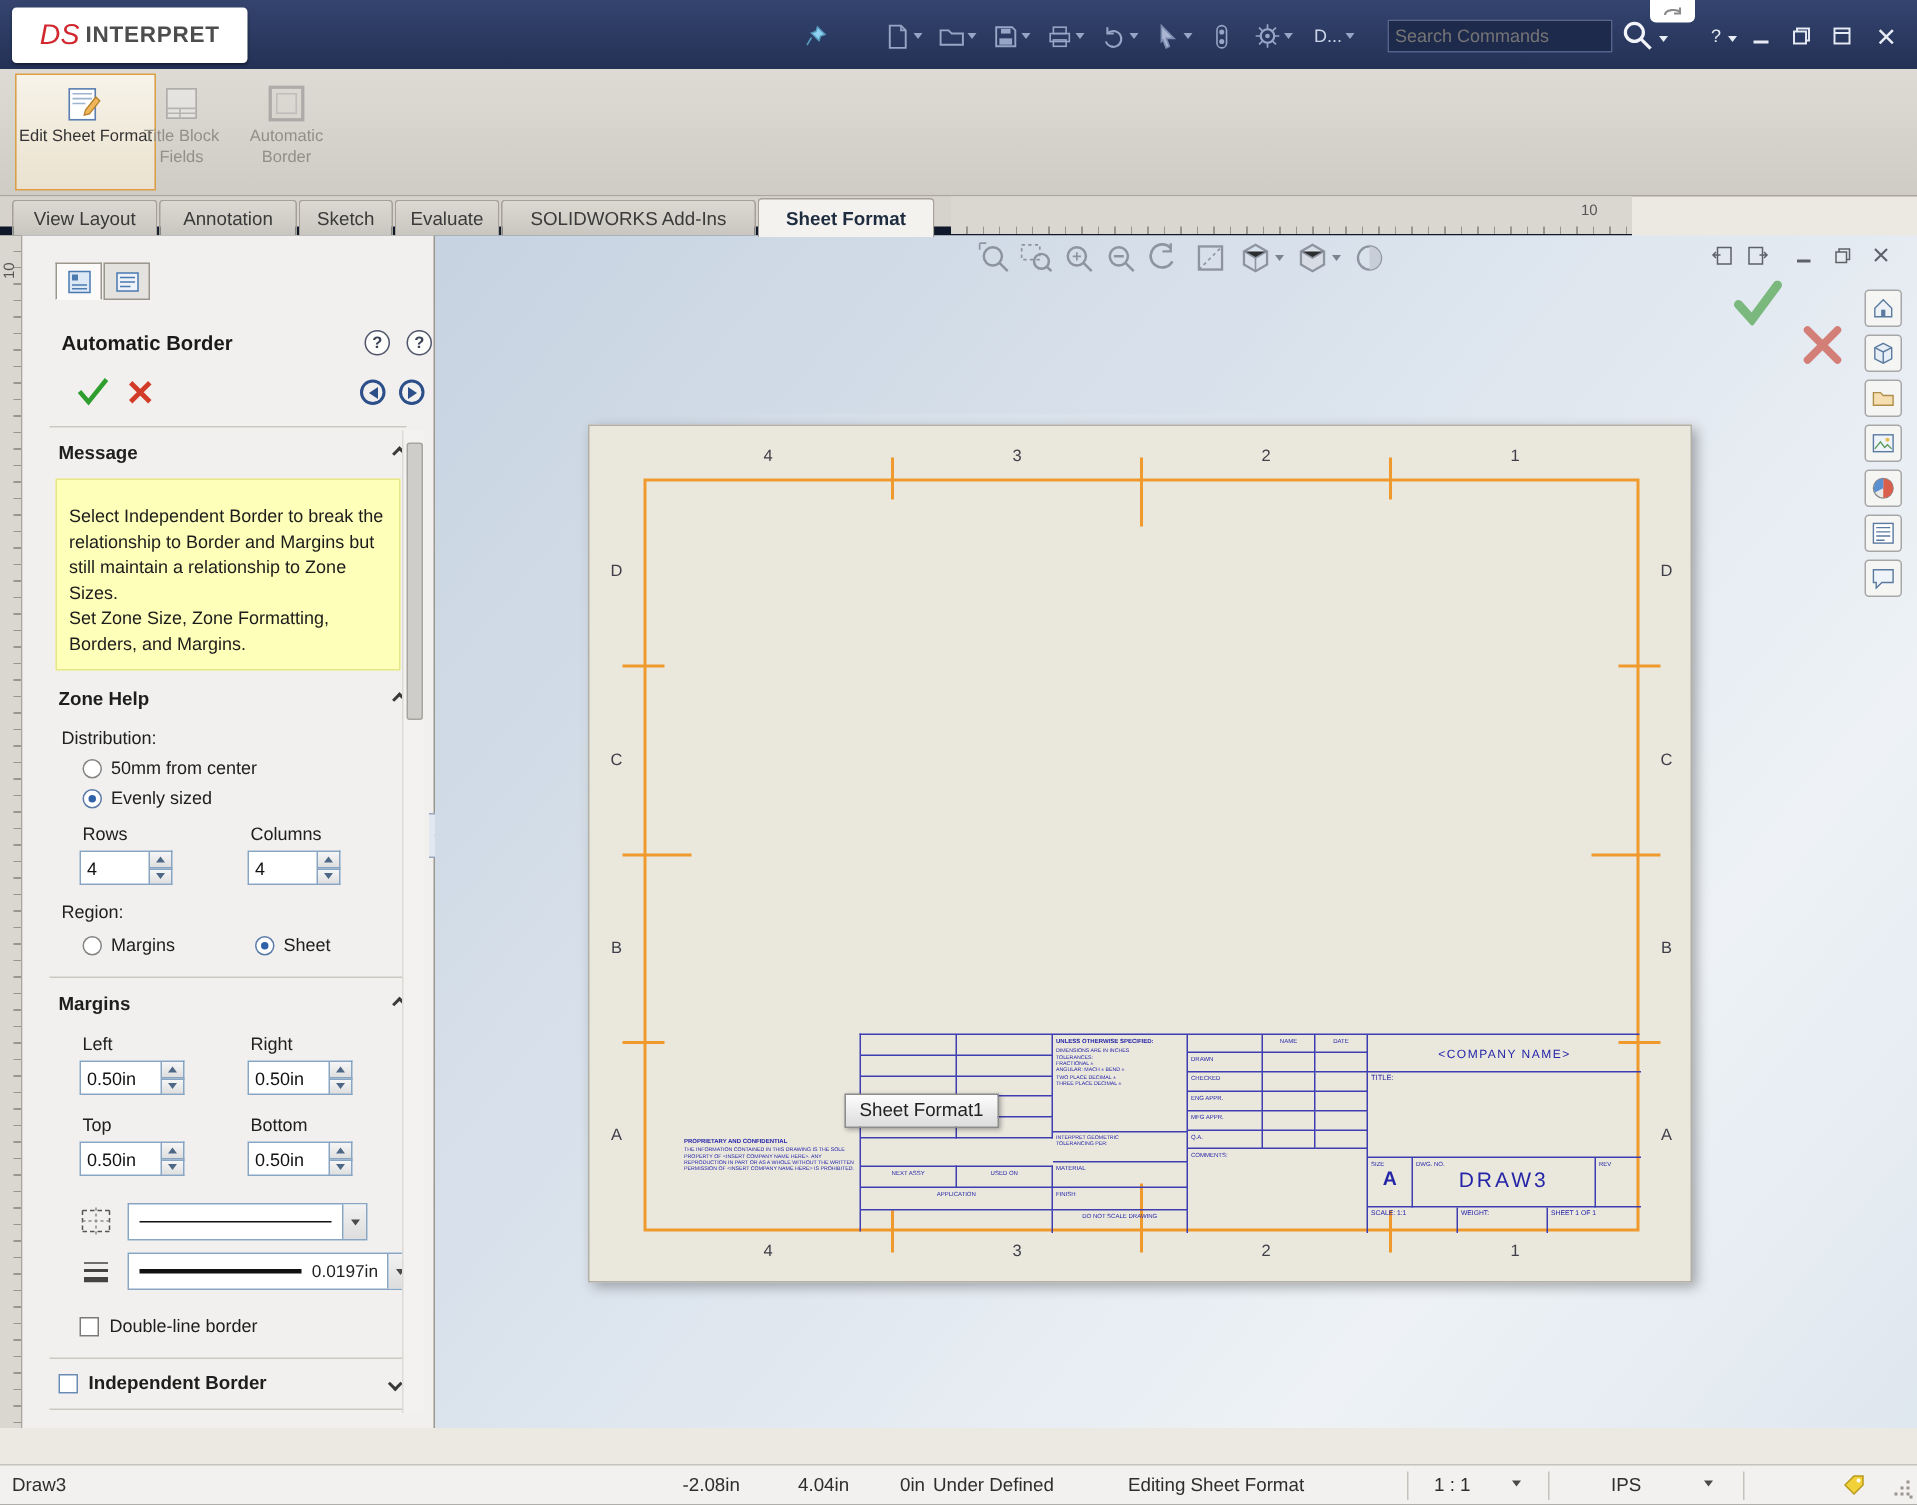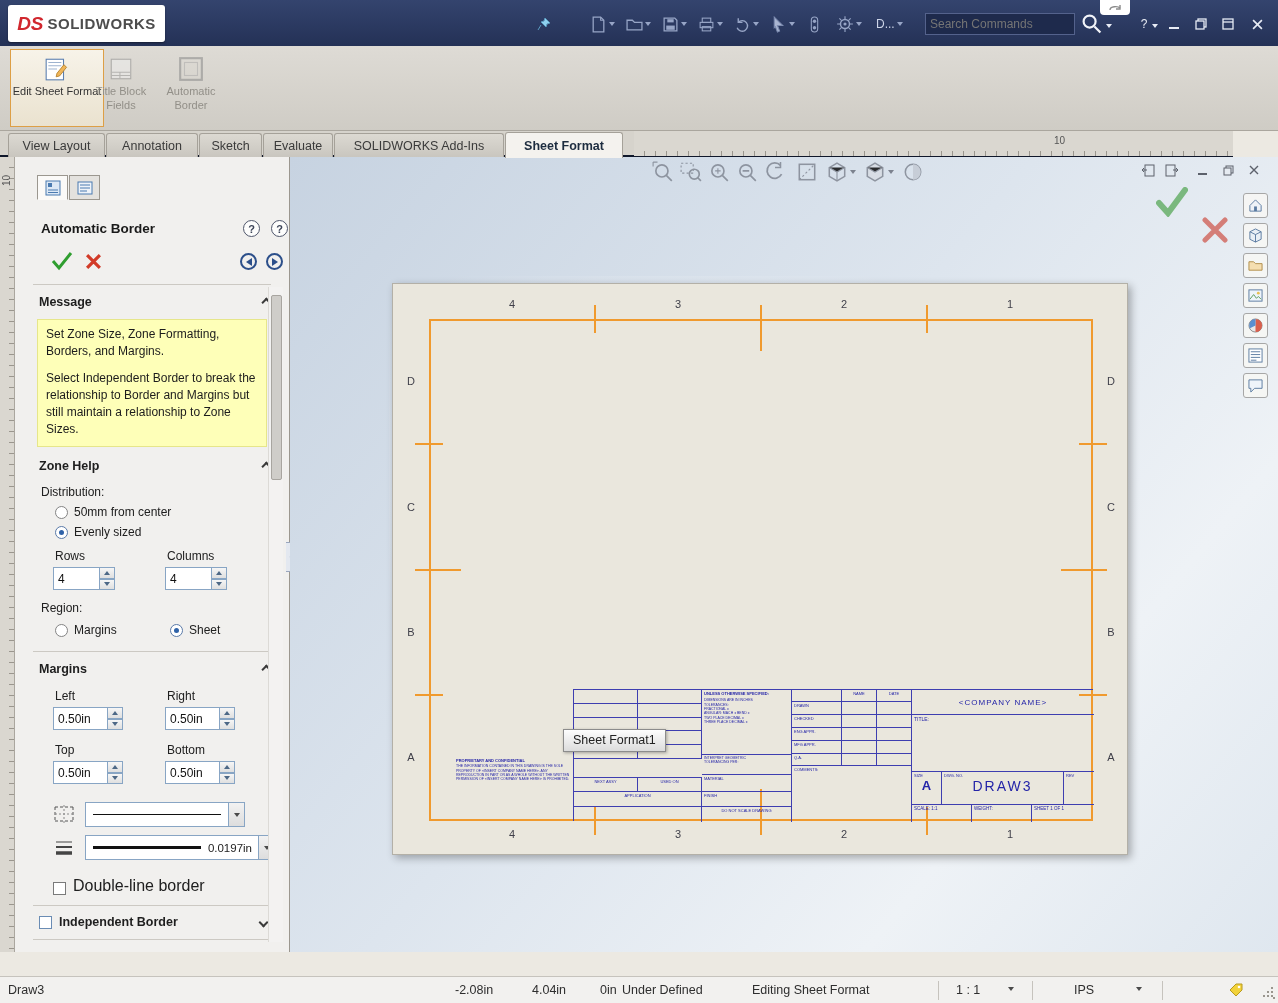--- a/index.html
+++ b/index.html
@@ -3,42 +3,42 @@
 <meta charset="utf-8">
 <style>
 *{margin:0;padding:0;box-sizing:border-box}
 body{font-family:"Liberation Sans",sans-serif;background:#333}
 #app{position:relative;width:1278px;height:1003px;overflow:hidden;background:#ece9e2;font-size:12px;color:#222}
 .abs{position:absolute}
 
 
 #titlebar{position:absolute;left:0;top:0;width:1278px;height:46px;background:linear-gradient(#34446e,#243156)}
 .logo{position:absolute;left:8px;top:5px;width:157px;height:37px;background:#fff;border-radius:3px;display:flex;align-items:center;justify-content:center;gap:4px;box-shadow:0 1px 2px rgba(0,0,0,.4)}
-.logo-ds{color:#d1272e;font-weight:bold;font-style:italic;font-size:19px}
+.logo-ds{color:#d1272e;font-weight:normal;font-style:italic;font-size:19px}
 .logo-tx{color:#4d4d4d;font-weight:bold;font-size:15px;letter-spacing:.5px}
 .menubar{position:absolute;left:182px;top:12px;display:flex;gap:6px}
 .menu-item{padding:3px 9px;font-size:13px;color:#eef1f8;cursor:default}
 .menu-item.boxed{border:1px solid #93a3c9;background:rgba(255,255,255,.07)}
 .tbtn{position:absolute;top:13px;display:flex;align-items:center;gap:2px;height:22px}
 .chev{width:0;height:0;border-left:3.5px solid transparent;border-right:3.5px solid transparent;border-top:4px solid #97a5c6;display:inline-block}
 .chev.dark{border-top-color:#4a4a4a}
 .searchbox{position:absolute;left:925px;top:13px;width:150px;height:22px;background:#1e2a4c;border:1px solid #54628c;display:flex;align-items:center;padding:0 4px}
 .searchbox input{flex:1;background:transparent;border:none;outline:none;color:#98a1bb;font-size:12px;font-family:inherit;width:120px}
 .winbtn{position:absolute;top:14px;width:22px;height:20px;display:flex;align-items:center;justify-content:center;color:#e7ebf4}
 
 
 #ribbon{position:absolute;left:0;top:46px;width:1278px;height:85px;background:linear-gradient(#dedbd5,#cfccc5);border-bottom:1px solid #aaa69e}
 .rbtn{position:absolute;top:3px;height:78px;display:flex;flex-direction:column;align-items:center;padding-top:6px;gap:3px;border:1px solid transparent}
 .rbtn.active{background:linear-gradient(#f7f3e9,#eae2cf);border:1px solid #dd9f46}
 .rlabel{font-size:11px;line-height:1.25;text-align:center;color:#333}
 .rbtn.disabled .rlabel{color:#928f88}
 .rbtn.disabled svg{opacity:.55;filter:grayscale(1)}
 
 
-#tabstrip{position:absolute;left:0;top:131px;width:1233px;height:26px;background:#d6d3cc;border-bottom:2px solid #0f172a}
+#tabstrip{position:absolute;left:0;top:131px;width:1088px;height:26px;background:#d6d3cc;border-bottom:6px solid #0f172a}
 .ctab{position:absolute;top:2px;height:24px;display:flex;align-items:center;justify-content:center;font-size:12.5px;color:#3a3a3a;background:linear-gradient(#dcd9d2,#c9c6bf);border:1px solid #a5a199;border-bottom:none;border-radius:3px 3px 0 0}
 .ctab.active{background:#f4f2ee;font-weight:bold;color:#1d2c3f;height:26px;top:1px;z-index:2}
 .rulerH{position:absolute;left:634px;top:0;right:0;height:25px;background:#dad7d0;background-image:repeating-linear-gradient(90deg,transparent 0 10px,#9a968e 10px 11px);background-size:100% 5px;background-position:0 20px;background-repeat:no-repeat}
 .rulerH span{position:absolute;left:420px;top:4px;font-size:10px;color:#555}
 
 
 #main{position:absolute;left:0;top:157px;width:1278px;height:795px}
 #lruler{position:absolute;left:0;top:0;width:15px;height:795px;background:#dad7d0;border-right:1px solid #aaa69e;background-image:repeating-linear-gradient(180deg,transparent 0 10px,#9a968e 10px 11px);background-size:5px 100%;background-position:9px 0;background-repeat:no-repeat}
 #lruler span{position:absolute;left:1px;top:18px;font-size:10px;color:#555;transform:rotate(-90deg);transform-origin:center}
 
@@ -65,21 +65,21 @@
 .spin{position:absolute;display:flex;height:23px}
 .spin input{width:100%;height:23px;border:1px solid #88a5c4;font-size:12px;padding:2px 4px;font-family:inherit;background:#fff;color:#111}
 .spin-btns{width:15px;display:flex;flex-direction:column;flex:none}
 .spin-btns i{flex:1;background:linear-gradient(#f6f6f6,#dfdfdf);border:1px solid #88a5c4;border-left:none;display:flex;align-items:center;justify-content:center}
 .spin-btns i.u::after{content:"";border-left:3px solid transparent;border-right:3px solid transparent;border-bottom:4px solid #4d6886}
 .spin-btns i.d::after{content:"";border-left:3px solid transparent;border-right:3px solid transparent;border-top:4px solid #4d6886}
 .ldrop{position:absolute;height:25px;background:#fff;border:1px solid #88a5c4;display:flex;align-items:center}
 .lsample{flex:1;margin:0 7px;background:#111}
 .chevbox{width:16px;height:100%;background:linear-gradient(#f2f2f2,#ddd);border-left:1px solid #88a5c4;display:flex;align-items:center;justify-content:center;flex:none}
 .cbox{width:13px;height:13px;border:1px solid #7a7a7a;background:#fff;flex:none}
-.checkrow{position:absolute;display:flex;align-items:flex-end;gap:7px;font-size:16px;color:#202020}
+.checkrow{position:absolute;display:flex;align-items:flex-end;gap:7px;font-size:12px;color:#202020}
 #pmscroll{position:absolute;left:253px;top:130px;width:15px;height:655px;background:#f3f2f1;border-left:1px solid #dcdad6}
 #pmscroll .thumb{position:absolute;left:2px;top:8px;width:11px;height:185px;background:#cfcdc9;border:1px solid #a8a5a0;border-radius:2px}
 #collapse-handle{position:absolute;left:286px;top:385px;width:12px;height:30px;background:#e3e8f0;border:1px solid #9aa6bd;border-left:none;border-radius:0 4px 4px 0;display:flex;align-items:center;justify-content:center}
 
 
 #viewport{position:absolute;left:290px;top:0;width:988px;height:795px;overflow:hidden;background:linear-gradient(130deg,#c7d3e1 0%,#dde5ee 45%,#eef2f6 75%,#dfe7ef 100%)}
 #viewport::before{content:"";position:absolute;left:10%;top:15%;width:70%;height:60%;background:radial-gradient(ellipse at 40% 40%,rgba(255,255,255,.55),transparent 60%)}
 .vicon{position:absolute;top:4px;opacity:.8}
 .dwin{position:absolute;top:5px;color:#5c616b;display:flex;align-items:center;justify-content:center;width:20px;height:16px}
 .tpbtn{position:absolute;left:953px;width:25px;height:25px;background:rgba(246,246,244,.9);border:1px solid #a7a7a7;border-radius:3px;display:flex;align-items:center;justify-content:center}
@@ -114,21 +114,21 @@
 .grip i{position:absolute;width:2px;height:2px;background:#9a968e}
 </style>
 </head>
 <body>
 
 <div id="app">
 
   <div id="titlebar">
     <div class="logo">
       <span class="logo-ds">DS</span>
-      <span class="logo-tx">SOLIDWORKS</span>
+      <span class="logo-tx">INTERPRET</span>
     </div>
     <span class="tbtn" style="left:536px">
       <svg width="16" height="16" viewBox="0 0 16 16">
           <path d="M9 2l5 5-3 1-1 3-5-5 3-1z" fill="#8fd1f0" stroke="#5a9cc0"></path>
           <path d="M5 9l-3 5" stroke="#5a9cc0" fill="none"></path>
         </svg>
     </span>
 
     <span class="tbtn" style="left:590px">
       <svg width="17" height="17" viewBox="0 0 16 16">
@@ -311,22 +311,22 @@
           <i class="tri-r"></i>
         </span>
 
       <div class="hline" style="top:127px"></div>
 
       <div class="sechdr" style="top:138px">
         <span>Message</span>
           <i class="caret up"></i>
       </div>
       <div class="msgbox">
+        <div style="margin-top:10px">Select Independent Border to break the relationship to Border and Margins but still maintain a relationship to Zone Sizes.</div>
         <div>Set Zone Size, Zone Formatting, Borders, and Margins.</div>
-        <div style="margin-top:10px">Select Independent Border to break the relationship to Border and Margins but still maintain a relationship to Zone Sizes.</div>
       </div>
 
       <div class="sechdr" style="top:302px">
         <span>Zone Help</span>
           <i class="caret up"></i>
       </div>
       <span class="lbl" style="left:26px;top:328px">Distribution:</span>
       <label class="radio" style="left:40px;top:348px">
         <span class="rdot"></span>
           <span>50mm from center</span>

